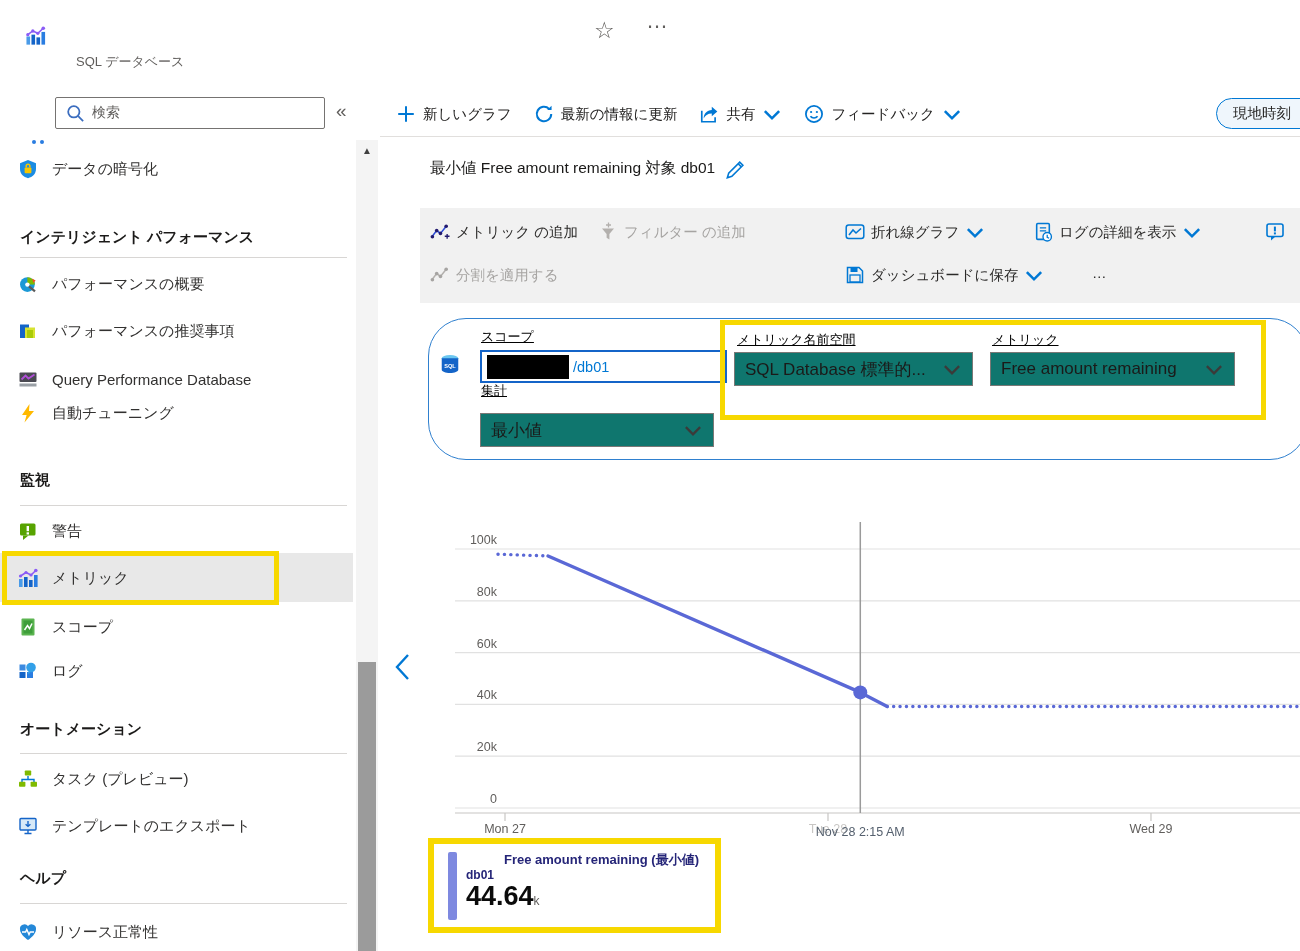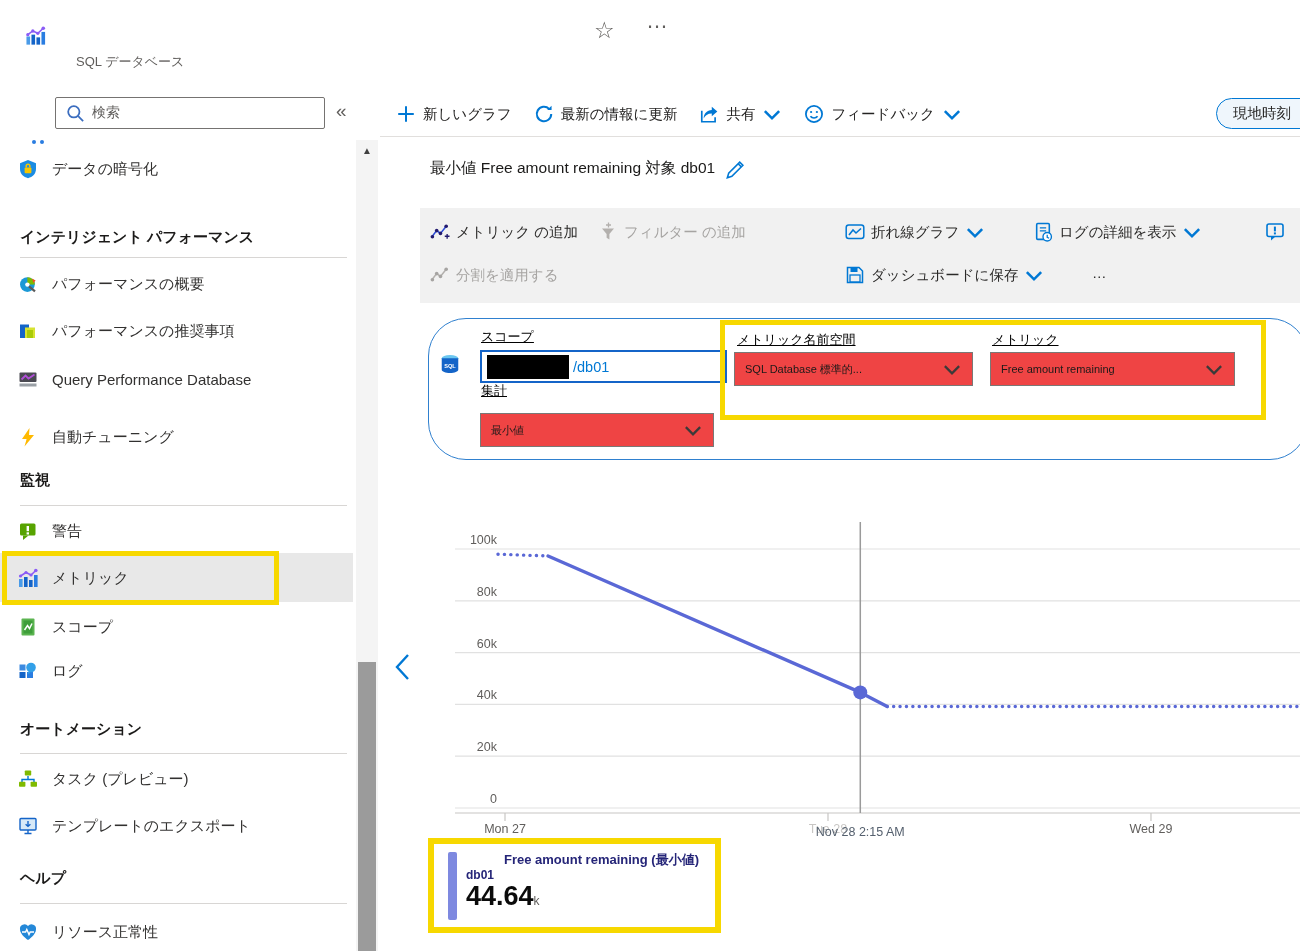--- a/index.html
+++ b/index.html
@@ -42,21 +42,21 @@
   .ctoolbar { position:absolute; left:420px; top:208px; width:880px; height:95px; background:#f1f1f1; }
   .ct-item { position:absolute; display:flex; align-items:center; gap:6px; font-size:14.5px; color:#2b2a29; cursor:pointer; white-space:nowrap; }
   .ct-item.disabled { color:#a6a4a2; cursor:default; }
 
   
   .scope-pill { position:absolute; left:428px; top:318px; width:880px; height:142px; border:1.5px solid #2f80cf; border-radius:38px; }
   .fld-label { position:absolute; font-size:13px; color:#000000; white-space:nowrap;text-decoration:underline; }
   .scope-input { position:absolute; left:480px; top:350px; width:247px; height:33px; border:2px solid #1464c8; display:flex; align-items:center; padding:12px 5px; gap:4px; background:#fff; cursor:text; }
   .redact-scope { width:82px; height:24px; background:#000; }
   .scope-val { font-size:14.5px; color:#0078d4; }
-  .dd { position:absolute; height:34px; border:1px solid #7a7876; background:#ef4444; display:flex; align-items:center; justify-content:space-between; padding:0 10px; font-size:11px; color:#1b1a19; cursor:pointer; white-space:nowrap; }
+  .dd { position:absolute; height:34px; border:1px solid #7a7876; background:#0f766e; display:flex; align-items:center; justify-content:space-between; padding:0 10px; font-size:17px; color:#1b1a19; cursor:pointer; white-space:nowrap; }
 
   
   .chart-svg { position:absolute; left:420px; top:500px; }
   .chart-collapse { position:absolute; left:390px; top:650px; width:26px; height:34px; color:#0078d4; cursor:pointer; }
 
   
   .legend-box { position:absolute; left:428px; top:838px; width:293px; height:95px; border:6px solid #f7d800; background:#fff; }
   .legend-inner { position:absolute; left:14px; top:8px; display:flex; gap:9px; cursor:pointer; }
   .legend-bar { width:9px; height:68px; border-radius:2px; }
   .legend-name { font-size:13px; font-weight:700; color:#252578; line-height:1.25;padding-left:38px; }
@@ -138,21 +138,21 @@
       <div class="sb-item" style="top: 366px;">
         <span class="ic">
           <svg width="20" height="20" viewBox="0 0 20 20">
             <rect x="1.5" y="3.5" width="17" height="9.5" rx="1" fill="#4a4a52"></rect>
             <polyline points="3.5,10.5 7.5,6.5 10.5,9.5 16.5,5.5" stroke="#b14fd8" stroke-width="1.8" fill="none"></polyline>
             <rect x="1.5" y="14.5" width="17" height="3" fill="#9aa0a6"></rect>
           </svg>
         </span>
         <span>Query Performance Database</span>
       </div>
-      <div class="sb-item" style="top: 424px;">
+      <div class="sb-item" style="top: 400px;">
         <span class="ic">
           <svg width="20" height="20" viewBox="0 0 20 20">
             <path d="M11.5 1L4 12h4.6L6.5 19.5 16 8h-5z" fill="#ffb900"></path>
           </svg>
         </span>
         <span>自動チューニング</span>
       </div>
       <div class="sb-sec" style="top: 471px;">監視</div>
       <div class="sb-div" style="top: 505px;"></div>
       <div class="sb-item" style="top: 518px;">

